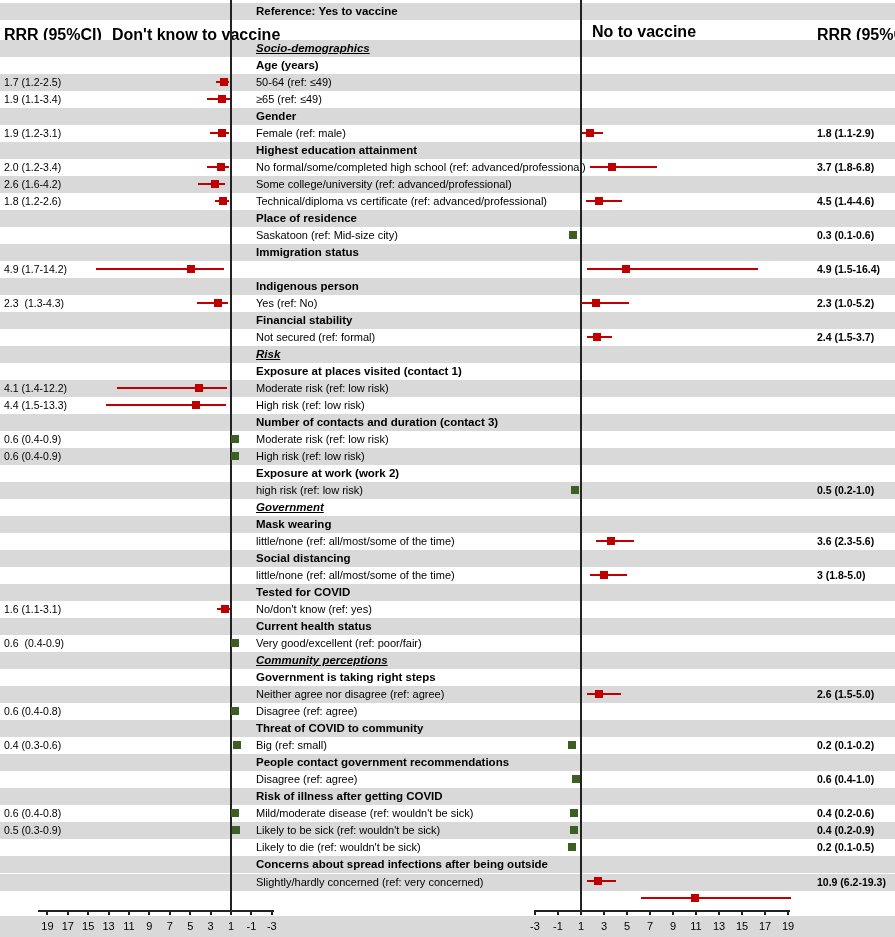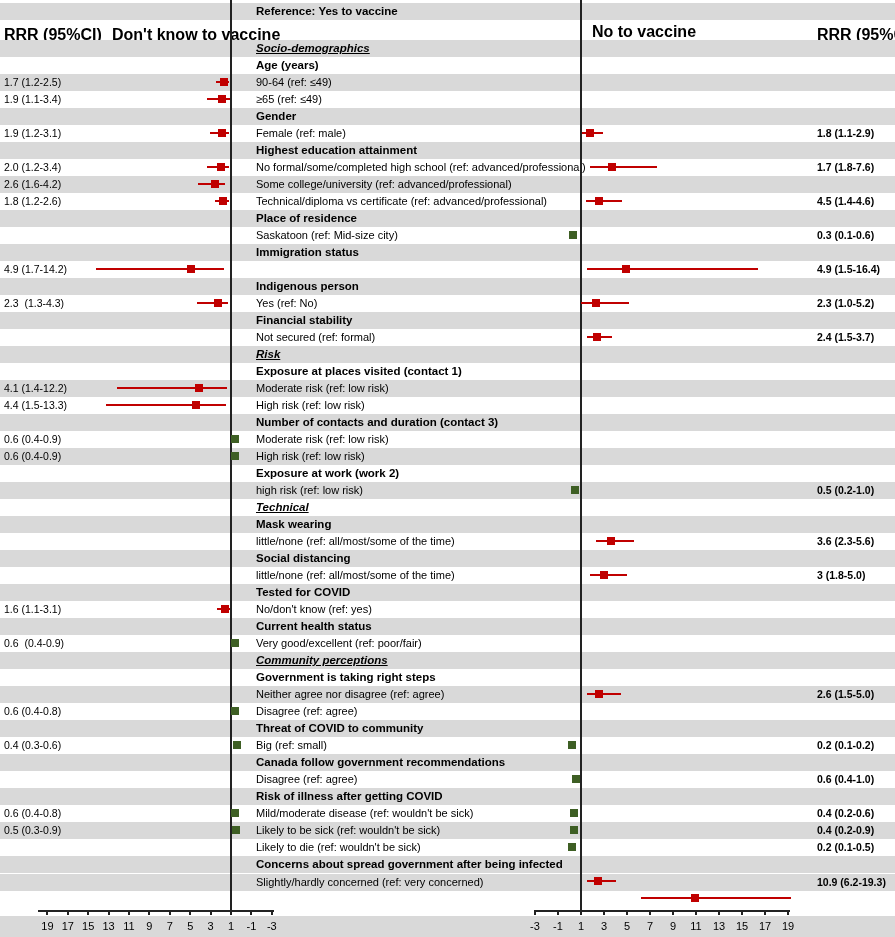--- a/index.html
+++ b/index.html
@@ -37,42 +37,42 @@
     <span class="hdr" style="left:817px;top:6px">RRR (95%CI)</span>
   </div>
   <div id="data-rows">
       <div class="row gray" style="top:37px">
         <span class="lbl section">Socio-demographics</span>
       </div>
       <div class="row" style="top:54px">
         <span class="lbl head">Age (years)</span>
       </div>
       <div class="row gray" style="top:71px">
-        <span class="lbl item">90-64  (ref: ≤49)</span>
+        <span class="lbl item">50-64  (ref: ≤49)</span>
         <span class="lrrr">1.7 (1.2-2.5)</span>
       </div>
       <div class="row" style="top:88px">
         <span class="lbl item">≥65 (ref: ≤49)</span>
         <span class="lrrr">1.9 (1.1-3.4)</span>
       </div>
       <div class="row gray" style="top:105px">
         <span class="lbl head">Gender</span>
       </div>
       <div class="row" style="top:122px">
         <span class="lbl item">Female (ref: male)</span>
         <span class="lrrr">1.9 (1.2-3.1)</span>
         <span class="rrrr">1.8 (1.1-2.9)</span>
       </div>
       <div class="row gray" style="top:139px">
         <span class="lbl head">Highest education attainment</span>
       </div>
       <div class="row" style="top:156px">
         <span class="lbl item">No formal/some/completed high school (ref: advanced/professional)</span>
         <span class="lrrr">2.0 (1.2-3.4)</span>
-        <span class="rrrr">1.7 (1.8-7.6)</span>
+        <span class="rrrr">3.7 (1.8-6.8)</span>
       </div>
       <div class="row gray" style="top:173px">
         <span class="lbl item">Some college/university (ref: advanced/professional)</span>
         <span class="lrrr">2.6 (1.6-4.2)</span>
       </div>
       <div class="row" style="top:190px">
         <span class="lbl item">Technical/diploma vs certificate (ref: advanced/professional)</span>
         <span class="lrrr">1.8 (1.2-2.6)</span>
         <span class="rrrr">4.5 (1.4-4.6)</span>
       </div>
@@ -131,21 +131,21 @@
         <span class="lrrr">0.6 (0.4-0.9)</span>
       </div>
       <div class="row" style="top:462px">
         <span class="lbl head">Exposure at work (work 2)</span>
       </div>
       <div class="row gray" style="top:479px">
         <span class="lbl item">high risk (ref: low risk)</span>
         <span class="rrrr">0.5 (0.2-1.0)</span>
       </div>
       <div class="row" style="top:496px">
-        <span class="lbl section">Technical</span>
+        <span class="lbl section">Government</span>
       </div>
       <div class="row gray" style="top:513px">
         <span class="lbl head">Mask wearing</span>
       </div>
       <div class="row" style="top:530px">
         <span class="lbl item">little/none (ref: all/most/some of the time)</span>
         <span class="rrrr">3.6 (2.3-5.6)</span>
       </div>
       <div class="row gray" style="top:547px">
         <span class="lbl head">Social distancing</span>
@@ -184,21 +184,21 @@
       </div>
       <div class="row gray" style="top:717px">
         <span class="lbl head">Threat of COVID to community</span>
       </div>
       <div class="row" style="top:734px">
         <span class="lbl item">Big (ref: small)</span>
         <span class="lrrr">0.4 (0.3-0.6)</span>
         <span class="rrrr">0.2 (0.1-0.2)</span>
       </div>
       <div class="row gray" style="top:751px">
-        <span class="lbl head">Canada follow government recommendations</span>
+        <span class="lbl head">People contact government recommendations</span>
       </div>
       <div class="row" style="top:768px">
         <span class="lbl item">Disagree (ref: agree)</span>
         <span class="rrrr">0.6 (0.4-1.0)</span>
       </div>
       <div class="row gray" style="top:785px">
         <span class="lbl head">Risk of illness after getting COVID</span>
       </div>
       <div class="row" style="top:802px">
         <span class="lbl item">Mild/moderate disease (ref: wouldn't be sick)</span>
@@ -208,21 +208,21 @@
       <div class="row gray" style="top:819px">
         <span class="lbl item">Likely to be sick (ref: wouldn't be sick)</span>
         <span class="lrrr">0.5 (0.3-0.9)</span>
         <span class="rrrr">0.4 (0.2-0.9)</span>
       </div>
       <div class="row" style="top:836px">
         <span class="lbl item">Likely to die (ref: wouldn't be sick)</span>
         <span class="rrrr">0.2 (0.1-0.5)</span>
       </div>
       <div class="row gray" style="top:853px">
-        <span class="lbl head">Concerns about spread government after being infected</span>
+        <span class="lbl head">Concerns about spread infections after being outside</span>
       </div>
       <div class="row" style="top:870px">
         <span class="lbl item">Somewhat concerned (ref: very concerned)</span>
         <span class="rrrr">2.5 (1.5-4.0)</span>
       </div>
       <div class="row gray" style="top:871px">
         <span class="lbl item">Slightly/hardly concerned (ref: very concerned)</span>
         <span class="rrrr">10.9 (6.2-19.3)</span>
       </div>
     </div>

